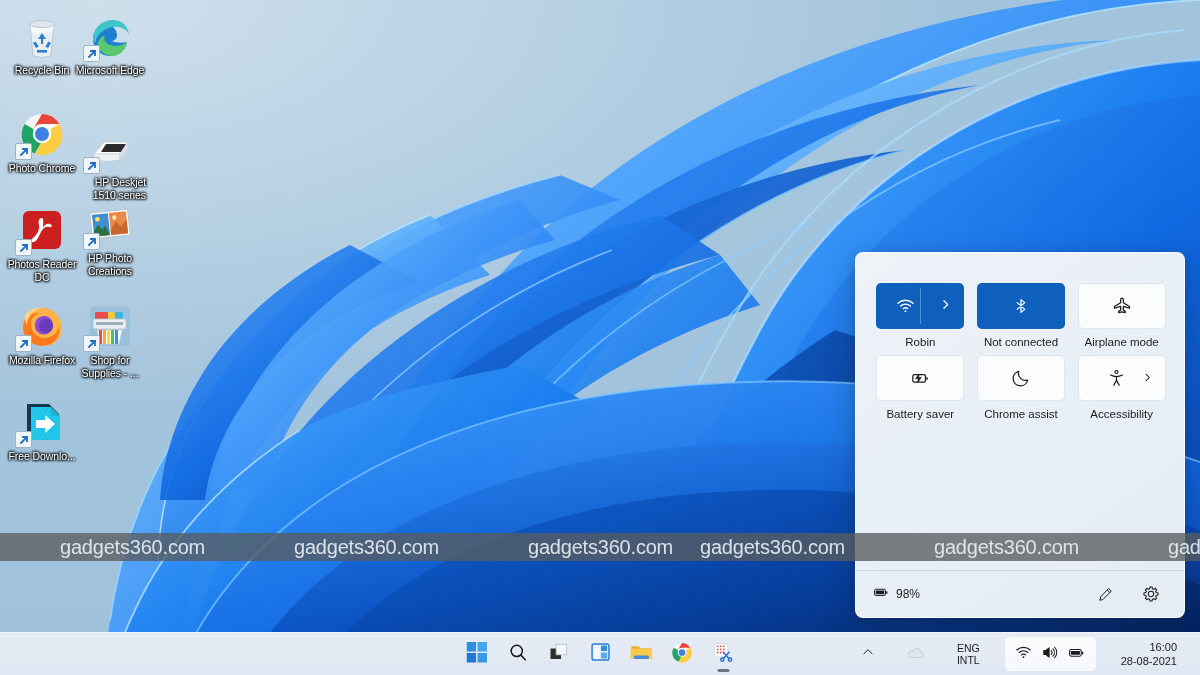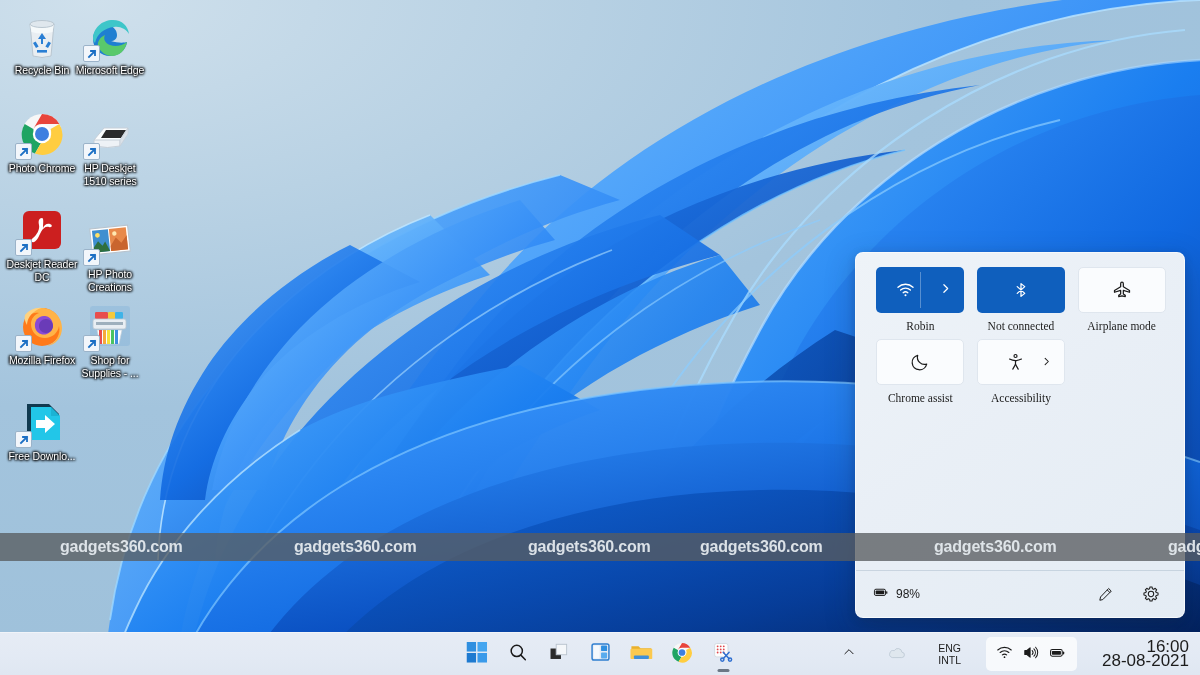--- a/index.html
+++ b/index.html
@@ -70,47 +70,46 @@
   #watermark-band {
     position: absolute;
     left: 0; top: 533px;
     width: 1200px; height: 28px;
     background: rgba(88,92,96,0.78);
     overflow: hidden;
   }
   .wm {
     position: absolute;
     top: 50%; transform: translateY(-50%);
-    font-size: 16px;
-    font-weight: bold;
+    font-size: 20px;
+    font-weight: normal;
     color: rgba(230,236,240,0.93);
     letter-spacing: -0.2px;
     white-space: nowrap;
   }
 
   
   #quick-settings {
     position: absolute;
     left: 855px; top: 252px;
     width: 330px; height: 366px;
     background: linear-gradient(145deg, #eef3f8 0%, #e9eff6 45%, #e4ecf4 100%);
     border: 1px solid rgba(255,255,255,0.65);
     border-radius: 8px;
     box-shadow: 0 10px 30px rgba(20,40,60,0.28), 0 2px 8px rgba(20,40,60,0.18);
     overflow: hidden;
     font-family: "Liberation Sans", sans-serif;
   }
   #qs-tiles {
     position: absolute;
-    left: 0; top: 14px; width: 330px;
+    left: 0; top: 30px; width: 330px;
     display: grid;
     grid-template-columns: repeat(3, 1fr);
     row-gap: 6px;
     padding: 0 14px;
-    font-family: Liberation Serif, serif;
   }
   .qs-cell { text-align: center; }
   .qs-tile {
     position: relative;
     height: 46px;
     margin: 0 auto;
     width: 88px;
     border-radius: 5px;
     display: flex;
     align-items: center;
@@ -202,21 +201,21 @@
   .tb-btn .active-bar {
     position: absolute;
     bottom: 1px; left: 50%;
     transform: translateX(-50%);
     width: 12px; height: 3px;
     border-radius: 2px;
     background: #6b7785;
   }
   #tray {
     position: absolute;
-    right: 1px;
+    right: 13px;
     display: flex;
     gap: 17px;
   }
   .tray-btn {
     display: flex; align-items: center; justify-content: center;
     height: 34px;
     padding: 0 7px;
     border-radius: 4px;
     cursor: default;
   }
@@ -231,21 +230,21 @@
     display: flex; align-items: center; gap: 9px;
     height: 34px;
     padding: 0 10px;
     border-radius: 5px;
     background: rgba(255,255,255,0.72);
   }
   #tray-clock {
     display: flex; flex-direction: column;
     align-items: flex-end;
     line-height: 14px;
-    font-size: 17px;
+    font-size: 11px;
     color: #1c1c1c;
     padding: 0 10px 0 8px;
     height: 34px;
     justify-content: center;
     border-radius: 4px;
   }
 </style>
 </head>
 <body>
 
@@ -395,21 +394,21 @@
         </svg>
         <div class="shortcut-arrow">
           <svg viewBox="0 0 12 12">
               <path d="M3 9 L9 3 M5 3 H9 V7" stroke="#1c6fc4" stroke-width="1.8" fill="none" stroke-linecap="square"></path>
             </svg>
         </div>
       </div>
       <div class="label">Photo Chrome</div>
     </div>
 
-    <div class="dicon" style="left:74px; top:110px;">
+    <div class="dicon" style="left:74px; top:124px;text-align:right;">
       <div class="glyph">
         <svg viewBox="0 0 48 48" width="48" height="48">
           <path d="M8 30 L18 18 L42 18 L34 32 L10 32 Z" fill="#fbfdfe" stroke="#c6cfd8" stroke-width="1"></path>
           <path d="M20 20 L40 20 L35 28 L15 28 Z" fill="#2b2b2b"></path>
           <path d="M8 30 L34 30 L34 36 Q22 39 8 36 Z" fill="#eef2f6" stroke="#c6cfd8" stroke-width="1"></path>
           <path d="M34 30 L42 18 L42 24 L34 36 Z" fill="#dbe2e9" stroke="#c6cfd8" stroke-width="0.8"></path>
         </svg>
         <div class="shortcut-arrow">
           <svg viewBox="0 0 12 12">
               <path d="M3 9 L9 3 M5 3 H9 V7" stroke="#1c6fc4" stroke-width="1.8" fill="none" stroke-linecap="square"></path>
@@ -424,24 +423,24 @@
         <svg viewBox="0 0 48 48" width="48" height="48">
           <rect x="5" y="5" width="38" height="38" rx="6" fill="#cc1f1f"></rect>
           <path d="M24 12 C21 12 20 15 21 19 C22 23 19 29 15 32 C12 34 13 37 16 36 C19 35 21 30 23 26 C25 22 28 20 31 21 C34 22 35 19 32 18 C29 17 26 19 25 22 C25 18 26 12 24 12Z" fill="#ffffff"></path>
         </svg>
         <div class="shortcut-arrow">
           <svg viewBox="0 0 12 12">
               <path d="M3 9 L9 3 M5 3 H9 V7" stroke="#1c6fc4" stroke-width="1.8" fill="none" stroke-linecap="square"></path>
             </svg>
         </div>
       </div>
-      <div class="label">Deskjet Reader DC</div>
-    </div>
-
-    <div class="dicon" style="left:74px; top:216px;">
+      <div class="label">Photos Reader DC</div>
+    </div>
+
+    <div class="dicon" style="left:74px; top:200px;">
       <div class="glyph">
         <svg viewBox="0 0 48 48" width="48" height="48">
           <g transform="rotate(-6 24 24)">
             <rect x="5" y="11" width="38" height="26" fill="#ffffff" stroke="#b8c3cd" stroke-width="1"></rect>
             <rect x="7" y="13" width="16" height="22" fill="#3f8fd0"></rect>
             <path d="M7 30 l5-6 4 5 3-4 4 10 H7Z" fill="#2f6f3f"></path>
             <circle cx="12" cy="18" r="2.4" fill="#ffe066"></circle>
             <rect x="24" y="13" width="17" height="22" fill="#e8894a"></rect>
             <path d="M24 30 l6-8 5 6 6-7 v14 H24Z" fill="#c9652e"></path>
             <circle cx="29" cy="18" r="2.2" fill="#ffe8b0"></circle>
@@ -559,20 +558,32 @@
         <div class="qs-tile off">
           <span class="ic">
             <svg width="20" height="20" viewBox="0 0 24 24" stroke="#1b1b1b" stroke-width="1.5" fill="none" stroke-linejoin="round">
               <path d="M12 2.4 c-1.1 0-1.6 .9-1.6 2 v3.6 L3 12.6 v2.1 l7.4-2.2 v4.2 l-2.3 1.7 v1.6 L12 19 l3.9 1 v-1.6 l-2.3-1.7 v-4.2 l7.4 2.2 v-2.1 l-7.4-4.6 V4.4 c0-1.1-.5-2-1.6-2Z"></path>
             </svg>
           </span>
         </div>
         <div class="qs-label">Airplane mode</div>
       </div>
 
+      <div class="qs-cell">
+        <div class="qs-tile off">
+          <span class="ic">
+            <svg width="22" height="22" viewBox="0 0 26 26" stroke="#1b1b1b" stroke-width="1.5" fill="none">
+              <rect x="4.5" y="9" width="15" height="9" rx="2"></rect>
+              <path d="M20.5 12 h1.6 v3 h-1.6Z" fill="#1b1b1b" stroke="none"></path>
+              <path d="M12 8.4 l-4.2 5.3 h3.2 l-0.8 4.4 4.3-5.5 h-3.2Z" fill="#1b1b1b" stroke="#1b1b1b" stroke-width="0.9" stroke-linejoin="round"></path>
+            </svg>
+          </span>
+        </div>
+        <div class="qs-label">Battery saver</div>
+      </div>
 
       <div class="qs-cell">
         <div class="qs-tile off">
           <span class="ic">
             <svg width="20" height="20" viewBox="0 0 24 24" stroke="#1b1b1b" stroke-width="1.5" fill="none" stroke-linecap="round" stroke-linejoin="round">
               <path d="M20 14.5 A8.6 8.6 0 0 1 9.2 4 A8.8 8.8 0 1 0 20 14.5Z"></path>
             </svg>
           </span>
         </div>
         <div class="qs-label">Chrome assist</div>

